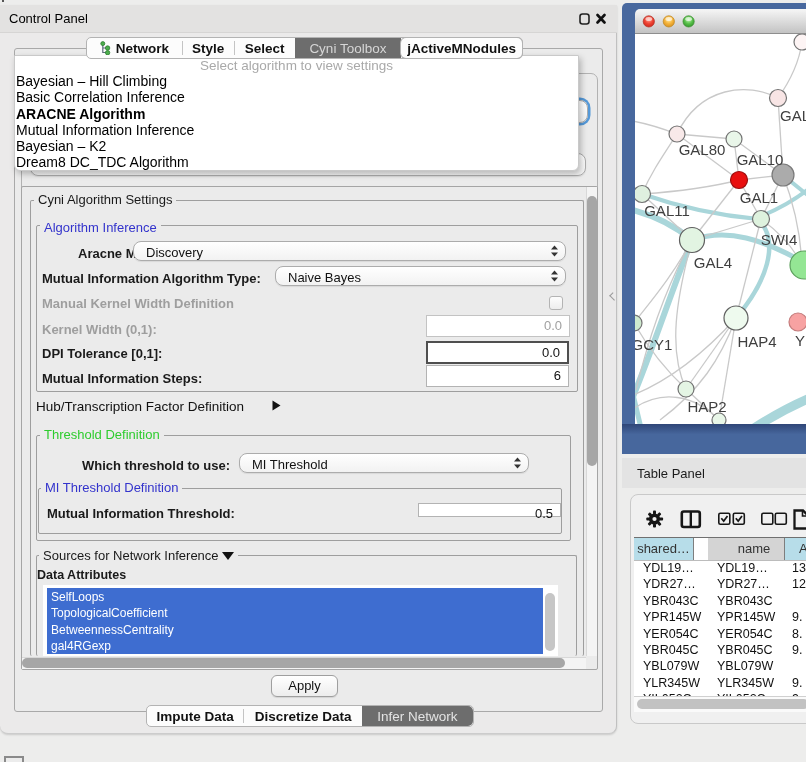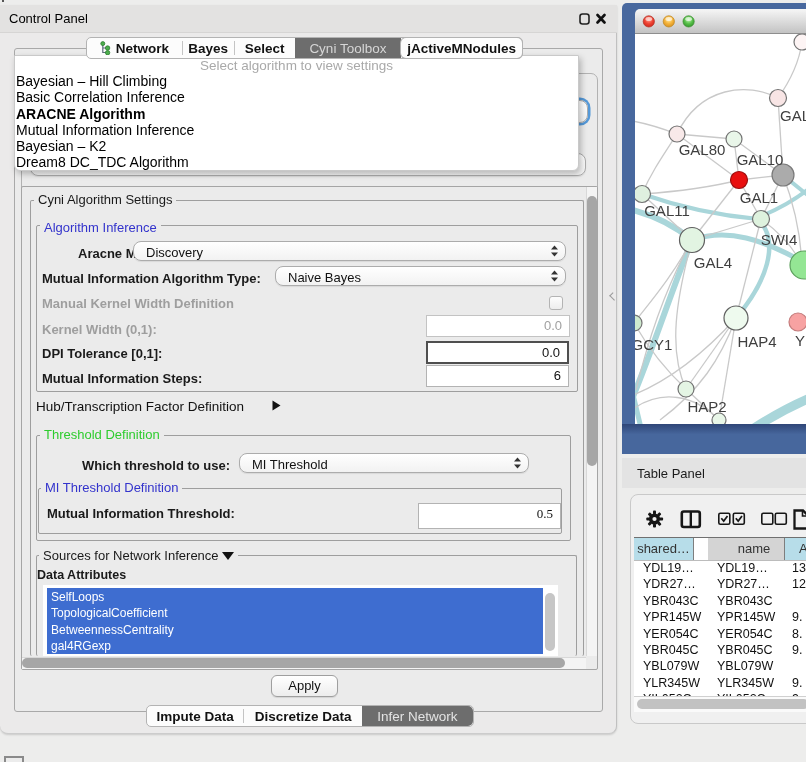--- a/index.html
+++ b/index.html
@@ -104,21 +104,21 @@
       <span class="ct">MI Threshold</span>
     <svg width="9" height="12" viewBox="0 0 9 12">
         <path d="M4.5 0.5 L8 4.5 L1 4.5 Z" fill="#333"></path>
         <path d="M4.5 11.5 L8 7.5 L1 7.5 Z" fill="#333"></path>
       </svg>
     </div>
 
   <div class="group" style="left:38px;top:488px;width:524px;height:46px;"></div>
   <div class="gtitle" style="left:41px;top:480px;color:#3333cc;">MI Threshold Definition</div>
   <div class="lbl" style="left:47px;top:506px;">Mutual Information Threshold:</div>
-  <div class="tf" style="left:418px;top:503px;width:143px;height:26px;line-height:19px;font-family:Liberation Serif, serif;">0.5</div>
+  <div class="tf" style="left:418px;top:503px;width:143px;height:14px;line-height:19px;">0.5</div>
 
   <div class="group" style="left:36px;top:555px;width:541px;height:101px;border-bottom:none;"></div>
   <div class="gtitle" style="left:39px;top:548px;color:#1a1a1a;">Sources for Network Inference <span style="display:inline-block;vertical-align:0px;width:0;height:0;border-left:6.5px solid transparent;border-right:6.5px solid transparent;border-top:8px solid #111;"></span></div>
   <div class="lbl" style="left:37px;top:568px;font-size:12.5px;">Data Attributes</div>
 
   <div class="abs" style="left:43px;top:585px;width:515px;height:71px;background:#ffffff;"></div>
   <div class="abs" style="left:47px;top:588px;width:496px;height:66px;background:#3e6dd0;color:#fff;font-size:12px;line-height:16.4px;padding-left:4px;padding-top:1px;">SelfLoops<br>TopologicalCoefficient<br>BetweennessCentrality<br>gal4RGexp</div>
   <div class="sbthumb" style="left:545px;top:593px;width:10px;height:58px;background:#c6c6c6;"></div>
 
   <div class="sbtrack" style="left:586px;top:187px;width:11px;height:469px;border-left:1px solid #d8d8d8;"></div>
@@ -138,21 +138,21 @@
 <div id="toptabs-section" style="position:relative;z-index:6;">
   <div class="tabbar abs" style="left:86px;top:37px;width:437px;height:22px;">
     <div class="seg" style="width:95px;border-radius:5px 0 0 5px;">
       <svg style="margin-right:5px" width="11" height="14" viewBox="0 0 11 14">
           <path d="M2.8 3.5 V11.5 H6 M2.8 7 H6" stroke="#5a6b7a" stroke-width="1.2" fill="none"></path>
           <circle cx="2.8" cy="2.6" r="2" fill="#4cae4c" stroke="#2e7d32" stroke-width="0.8"></circle>
           <circle cx="7.6" cy="7" r="2.2" fill="#4cae4c" stroke="#2e7d32" stroke-width="0.8"></circle>
           <circle cx="7.6" cy="11.7" r="2.2" fill="#4cae4c" stroke="#2e7d32" stroke-width="0.8"></circle>
         </svg>Network</div>
     <div class="sep"></div>
-    <div class="seg" style="width:51px;">Bayes</div>
+    <div class="seg" style="width:51px;">Style</div>
     <div class="sep"></div>
     <div class="seg" style="width:60px;">Select</div>
     <div class="seg dark" style="width:107px;font-weight:normal;color:#d6d6d6;">Cyni Toolbox</div>
     <div class="seg" style="width:121px;border-radius:5px;box-shadow:0 0 0 1px #b3b3b3;background:#fdfdfd;">jActiveMNodules</div>
   </div>
 </div>
 <div id="dropdown-section" style="position:relative;z-index:5;">
   <div class="abs" style="left:14px;top:55px;width:565px;height:116px;background:#ffffff;border:1px solid #c9c9c9;border-radius:1px 1px 6px 6px;box-shadow:2px 3px 6px rgba(0,0,0,0.25);"></div>
   <div class="abs" style="left:14px;top:58px;width:565px;height:13px;font-size:13.5px;color:#a9a9a9;text-align:center;">Select algorithm to view settings</div>
   <div class="abs" style="left:16px;top:73px;width:560px;font-size:14px;color:#000;line-height:16.25px;">Bayesian – Hill Climbing<br>Basic Correlation Inference<br><b>ARACNE Algorithm</b><br>Mutual Information Inference<br>Bayesian – K2<br>Dream8 DC_TDC Algorithm</div>

